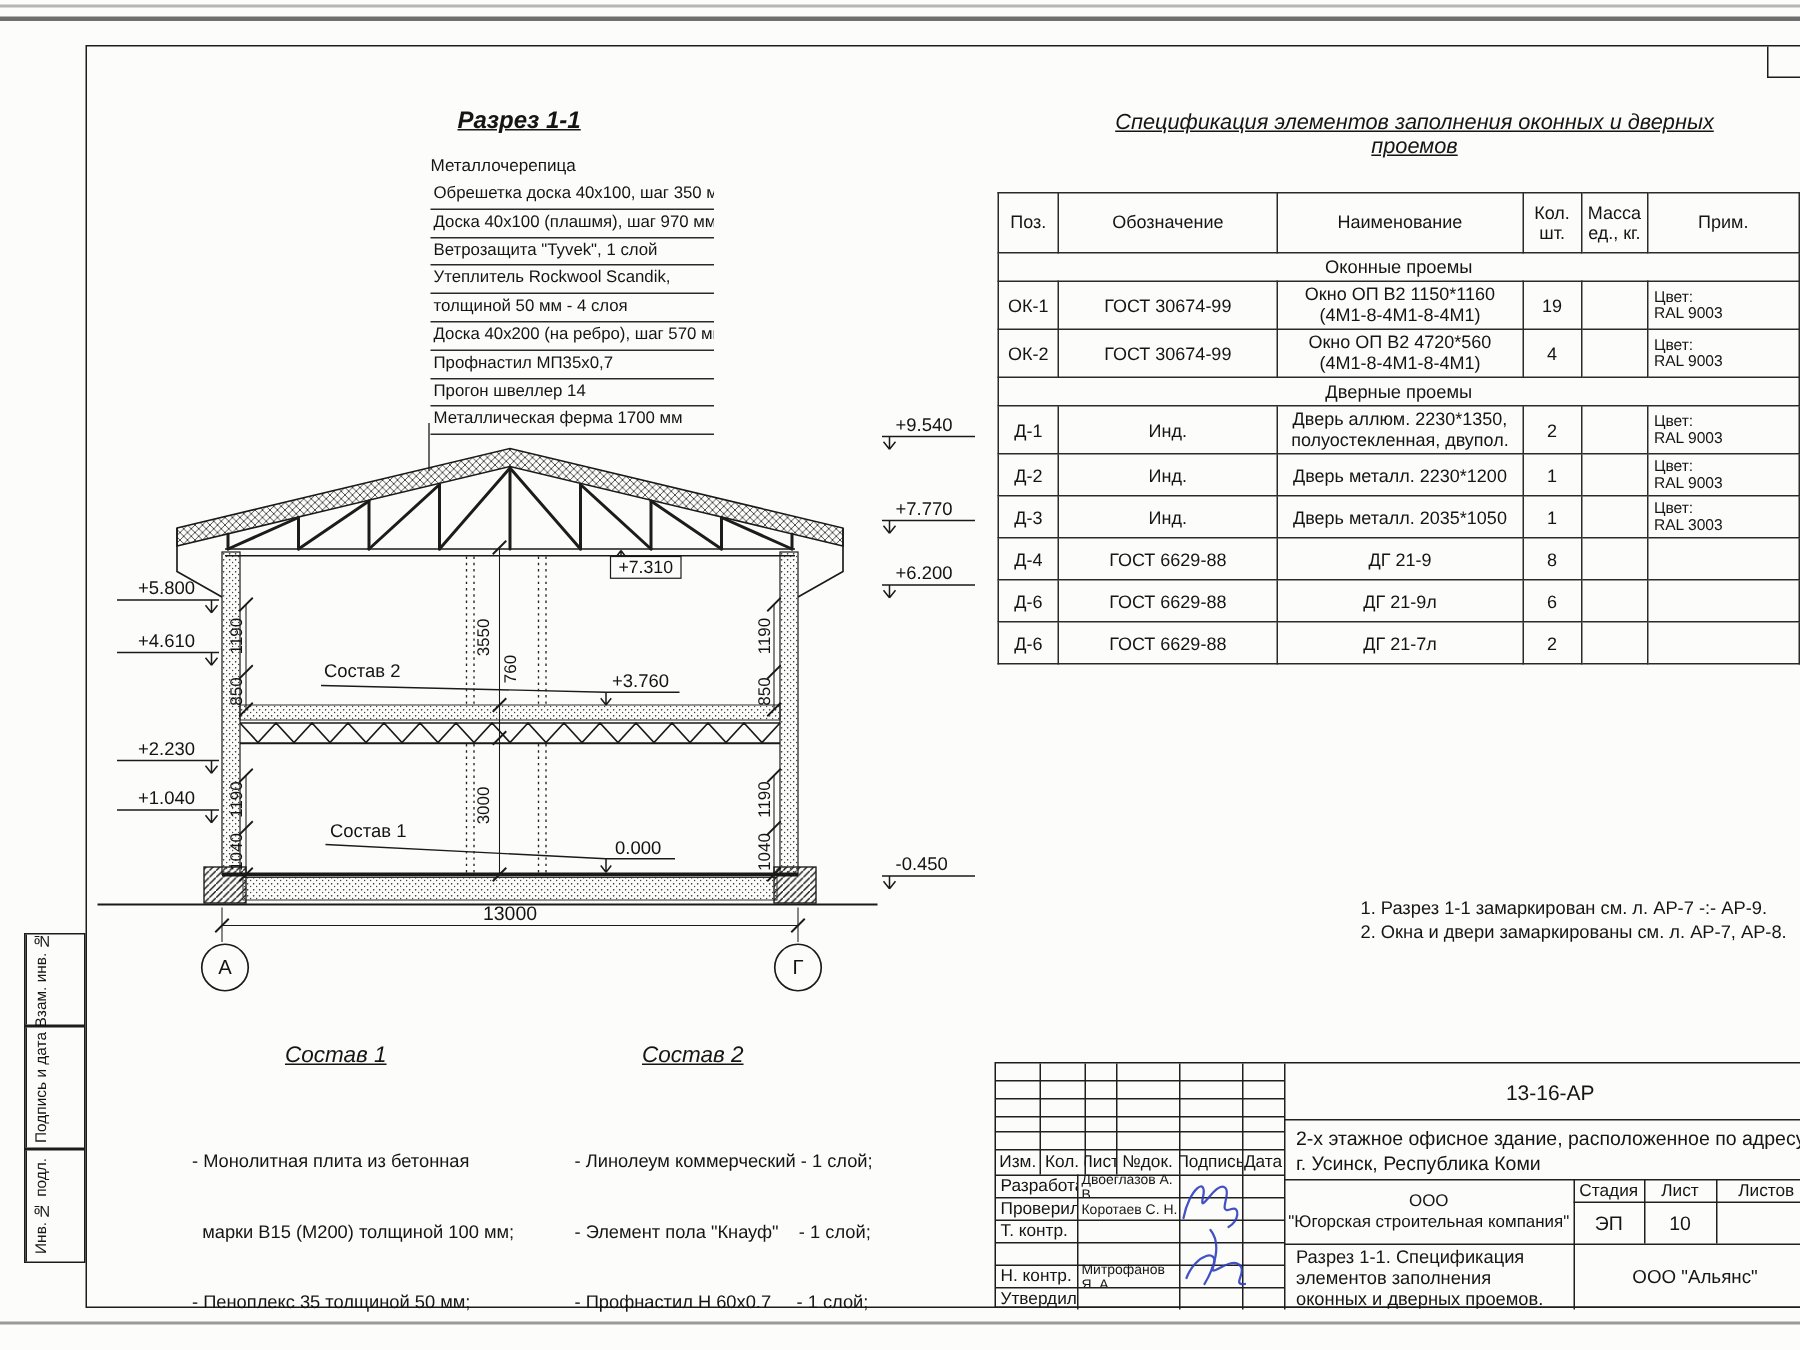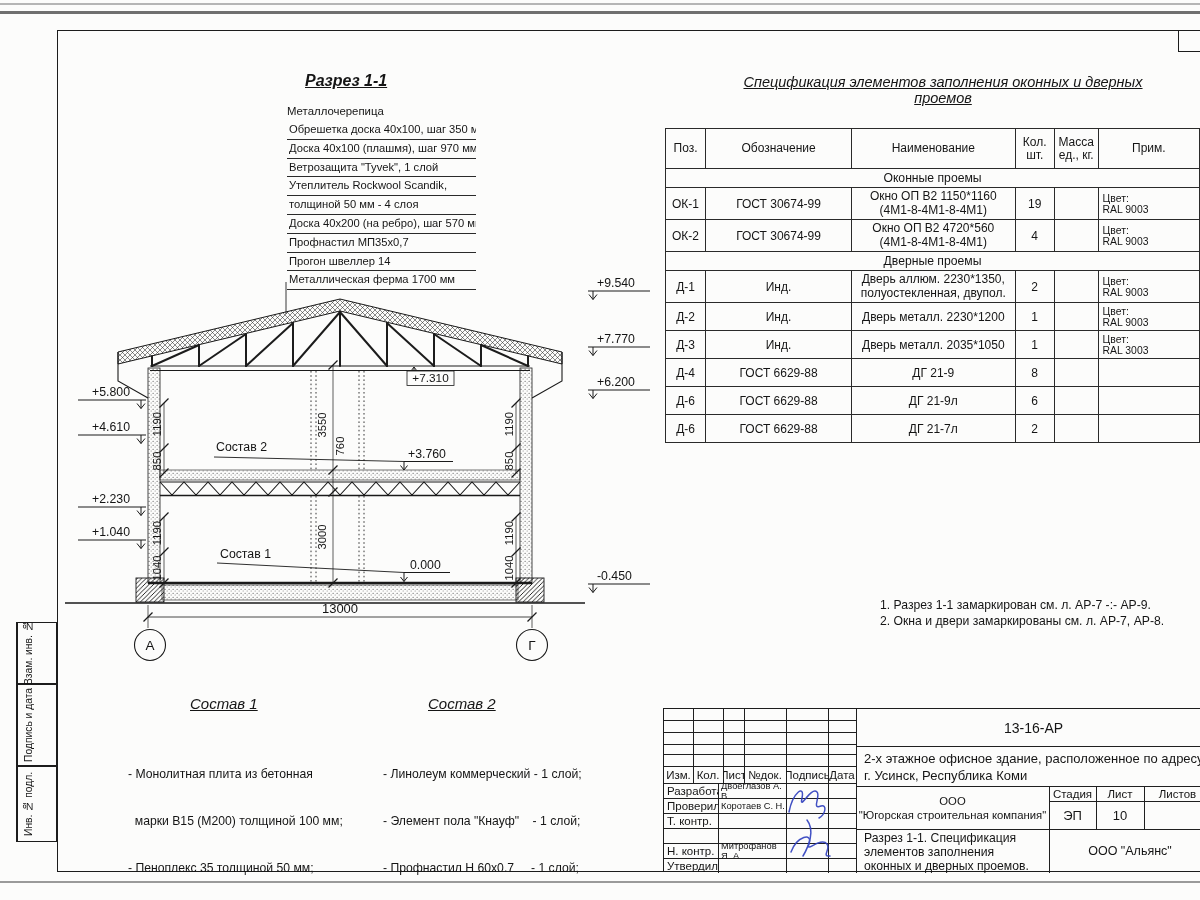--- a/index.html
+++ b/index.html
@@ -27,21 +27,21 @@
   table.spec{position:absolute;left:665px;top:128px;border-collapse:collapse;table-layout:fixed;
              border:1.5px solid #222;font-size:12px}
   table.spec td{border:1px solid #2a2a2a;text-align:center;vertical-align:middle;padding:0 2px;overflow:hidden}
   table.spec td.hdr{white-space:pre-line;font-size:12px;line-height:13px}
   table.spec td.grp{height:18px;font-size:12.2px}
   table.spec td.note{font-size:10.4px;line-height:11px;text-align:left;vertical-align:middle;white-space:pre-line;padding-left:4px}
   table.spec tr.r31 td{height:31px}
   table.spec tr.r27 td{height:27px}
   table.spec .nm{line-height:13.5px}
   
-  .notes{left:880px;top:598px;font-size:12.2px;line-height:15.5px}
+  .notes{left:907px;top:598px;font-size:12.2px;line-height:15.5px}
   
   .sost-h{font-size:15px;font-style:italic;text-decoration:underline}
   .sost-items{font-size:12.2px;line-height:15.6px;white-space:pre}
   
   .sstamp{border:1.2px solid #1c1c1c;box-sizing:border-box;display:flex}
   .sstamp .lab{width:20px;border-right:1px solid #1c1c1c;display:flex;align-items:center;justify-content:center;
                writing-mode:vertical-rl;transform:rotate(180deg);font-size:10.3px;white-space:nowrap}
   
   .tb{left:663px;top:708px;width:547px;height:164px;border:1.6px solid #1c1c1c;box-sizing:border-box}
   .tb .cell{position:absolute;font-size:11.5px;box-sizing:border-box;overflow:hidden}

